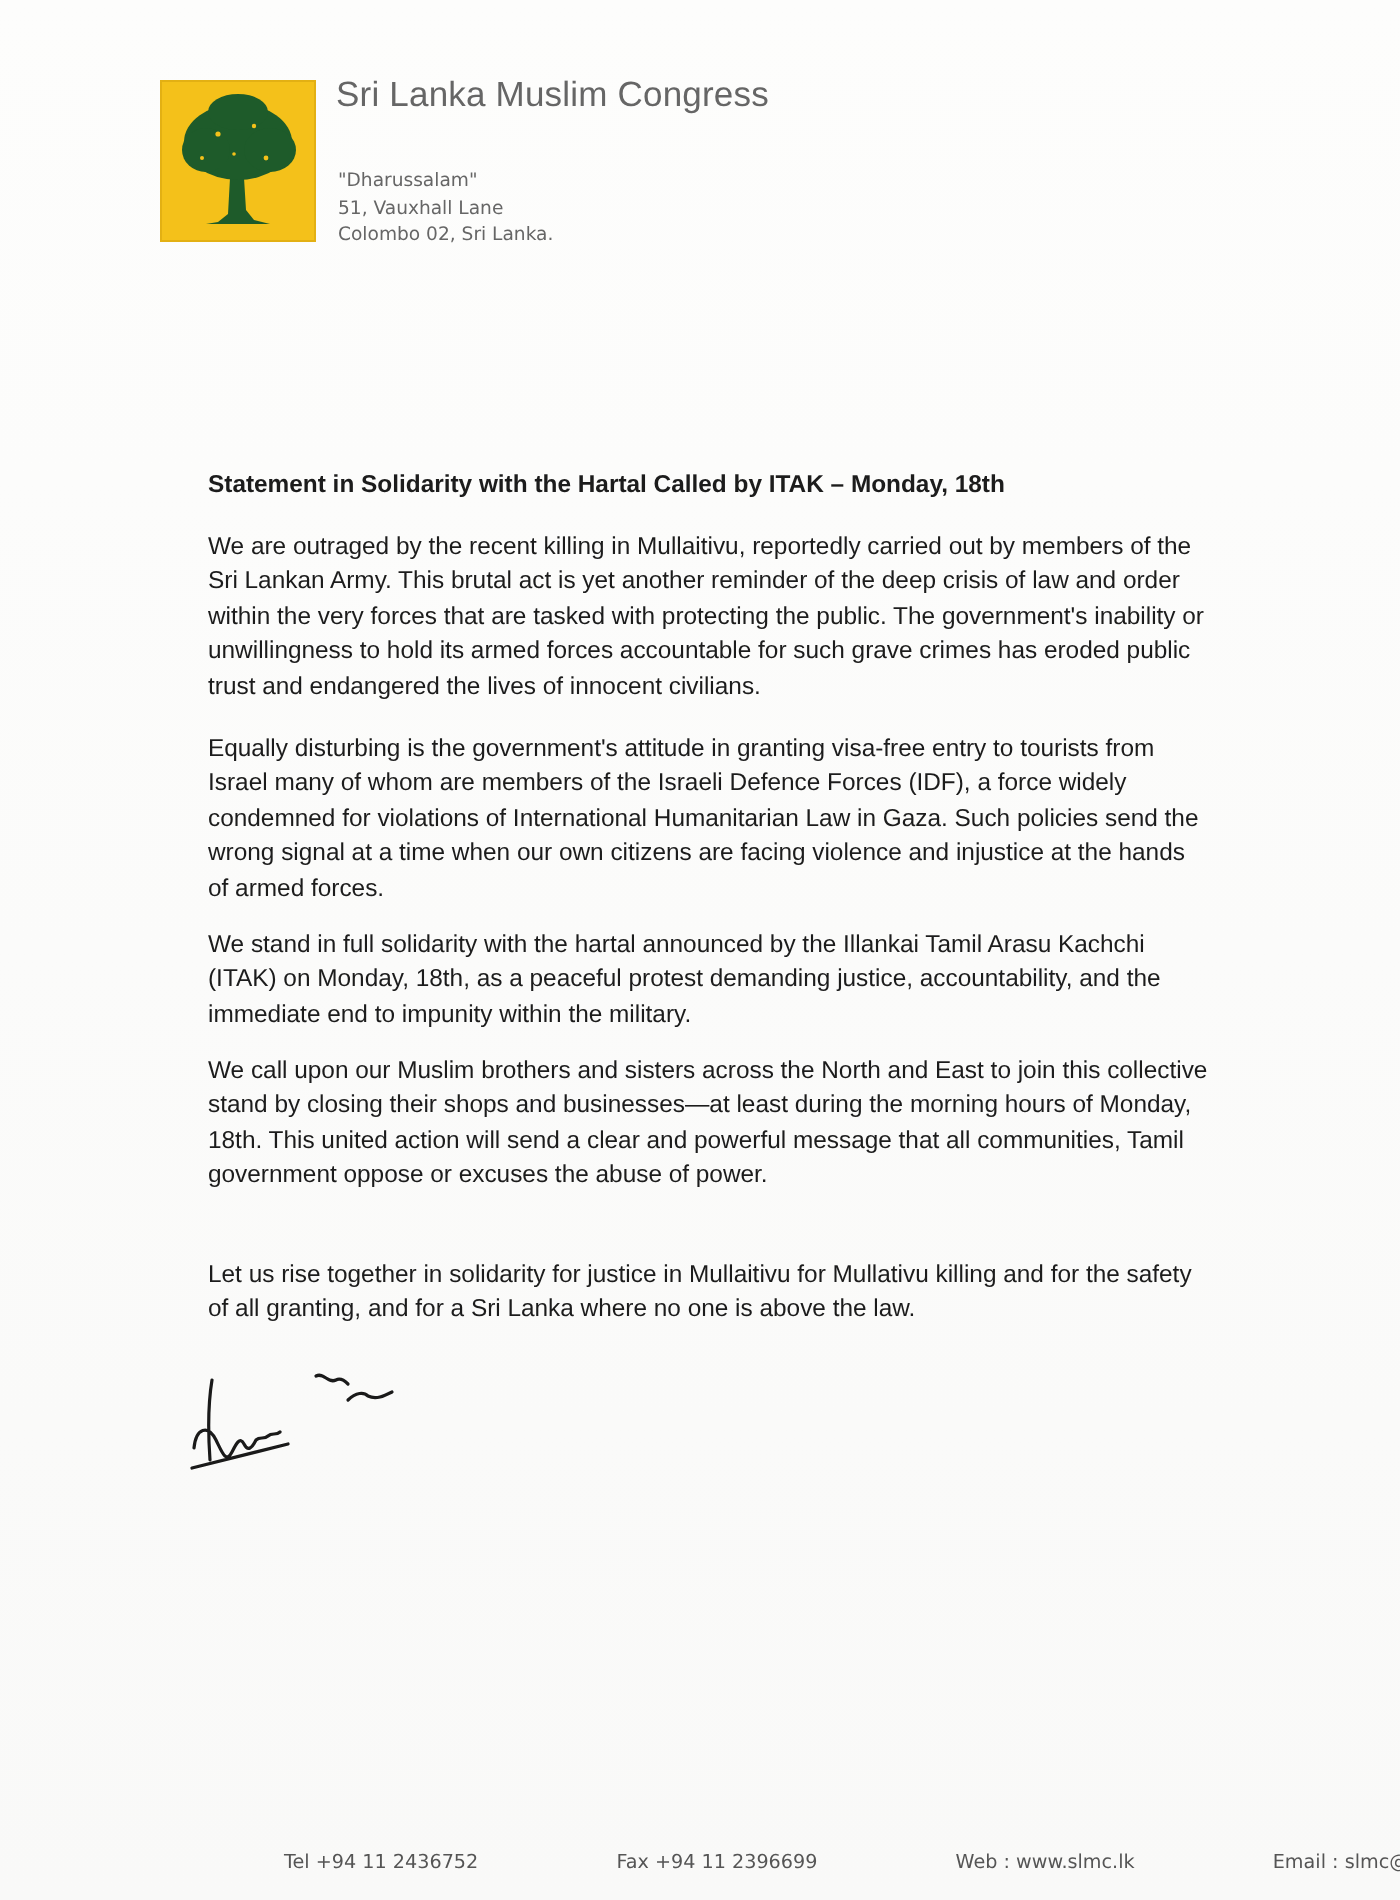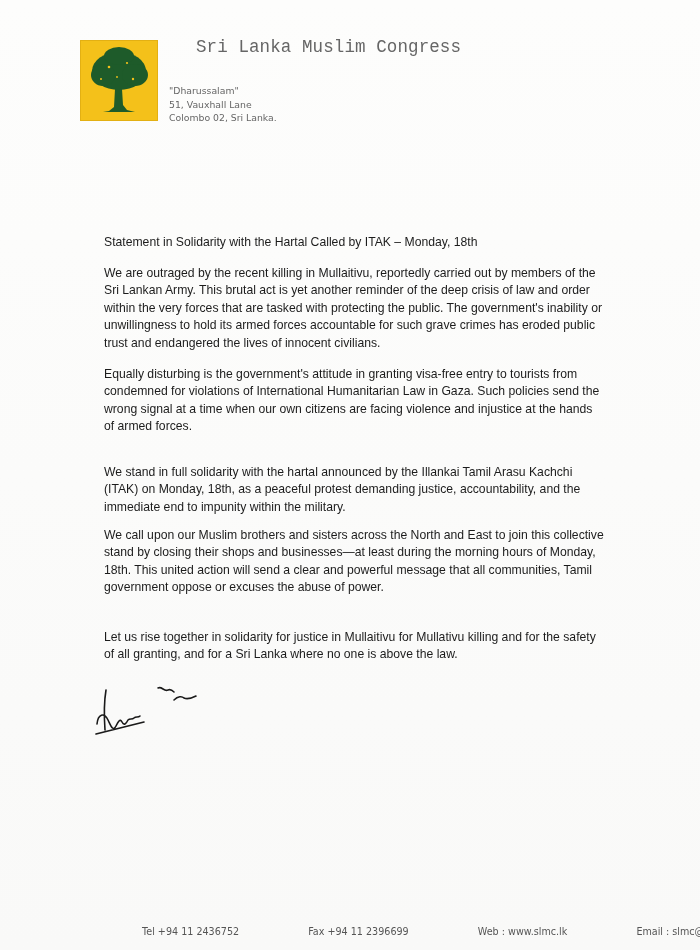--- a/index.html
+++ b/index.html
@@ -11,30 +11,30 @@
       position: relative;
     }
     .page { position: absolute; inset: 0; background: linear-gradient(180deg,#fdfdfc 0%,#f9f9f8 100%); }
     .logo {
       position: absolute; left: 80px; top: 40px; width: 76px; height: 79px;
       background: #f4c11a; border: 1px solid #e3b013;
     }
     .logo svg { width: 100%; height: 100%; display: block; }
     .org-name {
       position: absolute; left: 168px; top: 37px;
-      font-family: Liberation Mono, monospace; font-size: 17.5px; color: #666; letter-spacing: 0.1px; margin-left: 28px;
+      font-family: Liberation Sans, sans-serif; font-size: 17.5px; color: #666; letter-spacing: 0.1px;
     }
     .address {
       position: absolute; left: 169px; top: 84px;
       font-family: "DejaVu Sans", sans-serif; font-size: 9.3px; color: #666; line-height: 13.5px;
     }
     .address div { white-space: nowrap; }
     .title {
       position: absolute; left: 104px; top: 235px;
-      font-weight: normal; font-size: 12.2px; white-space: nowrap; text-align: center;
+      font-weight: bold; font-size: 12.2px; white-space: nowrap; text-align: center;
     }
     .para {
       position: absolute; left: 104px; width: 560px;
       font-size: 12.2px; line-height: 17.4px;
     }
     .para .ln { white-space: nowrap; }
     .sig-mark { position: absolute; left: 92px; top: 684px; width: 130px; height: 56px; }
     .signature {
       position: absolute; left: 104px; top: 742px; font-size: 12.2px; line-height: 17.4px;
     }
@@ -77,20 +77,21 @@
   <div class="para" style="top:265px">
     <div class="ln">We are outraged by the recent killing in Mullaitivu, reportedly carried out by members of the</div>
     <div class="ln">Sri Lankan Army. This brutal act is yet another reminder of the deep crisis of law and order</div>
     <div class="ln">within the very forces that are tasked with protecting the public. The government's inability or</div>
     <div class="ln">unwillingness to hold its armed forces accountable for such grave crimes has eroded public</div>
     <div class="ln">trust and endangered the lives of innocent civilians.</div>
   </div>
 
   <div class="para" style="top:366px">
     <div class="ln">Equally disturbing is the government's attitude in granting visa-free entry to tourists from</div>
+    <div class="ln">Israel many of whom are members of the Israeli Defence Forces (IDF), a force widely</div>
     <div class="ln">condemned for violations of International Humanitarian Law in Gaza. Such policies send the</div>
     <div class="ln">wrong signal at a time when our own citizens are facing violence and injustice at the hands</div>
     <div class="ln">of armed forces.</div>
   </div>
 
   <div class="para" style="top:464px">
     <div class="ln">We stand in full solidarity with the hartal announced by the Illankai Tamil Arasu Kachchi</div>
     <div class="ln">(ITAK) on Monday, 18th, as a peaceful protest demanding justice, accountability, and the</div>
     <div class="ln">immediate end to impunity within the military.</div>
   </div>

